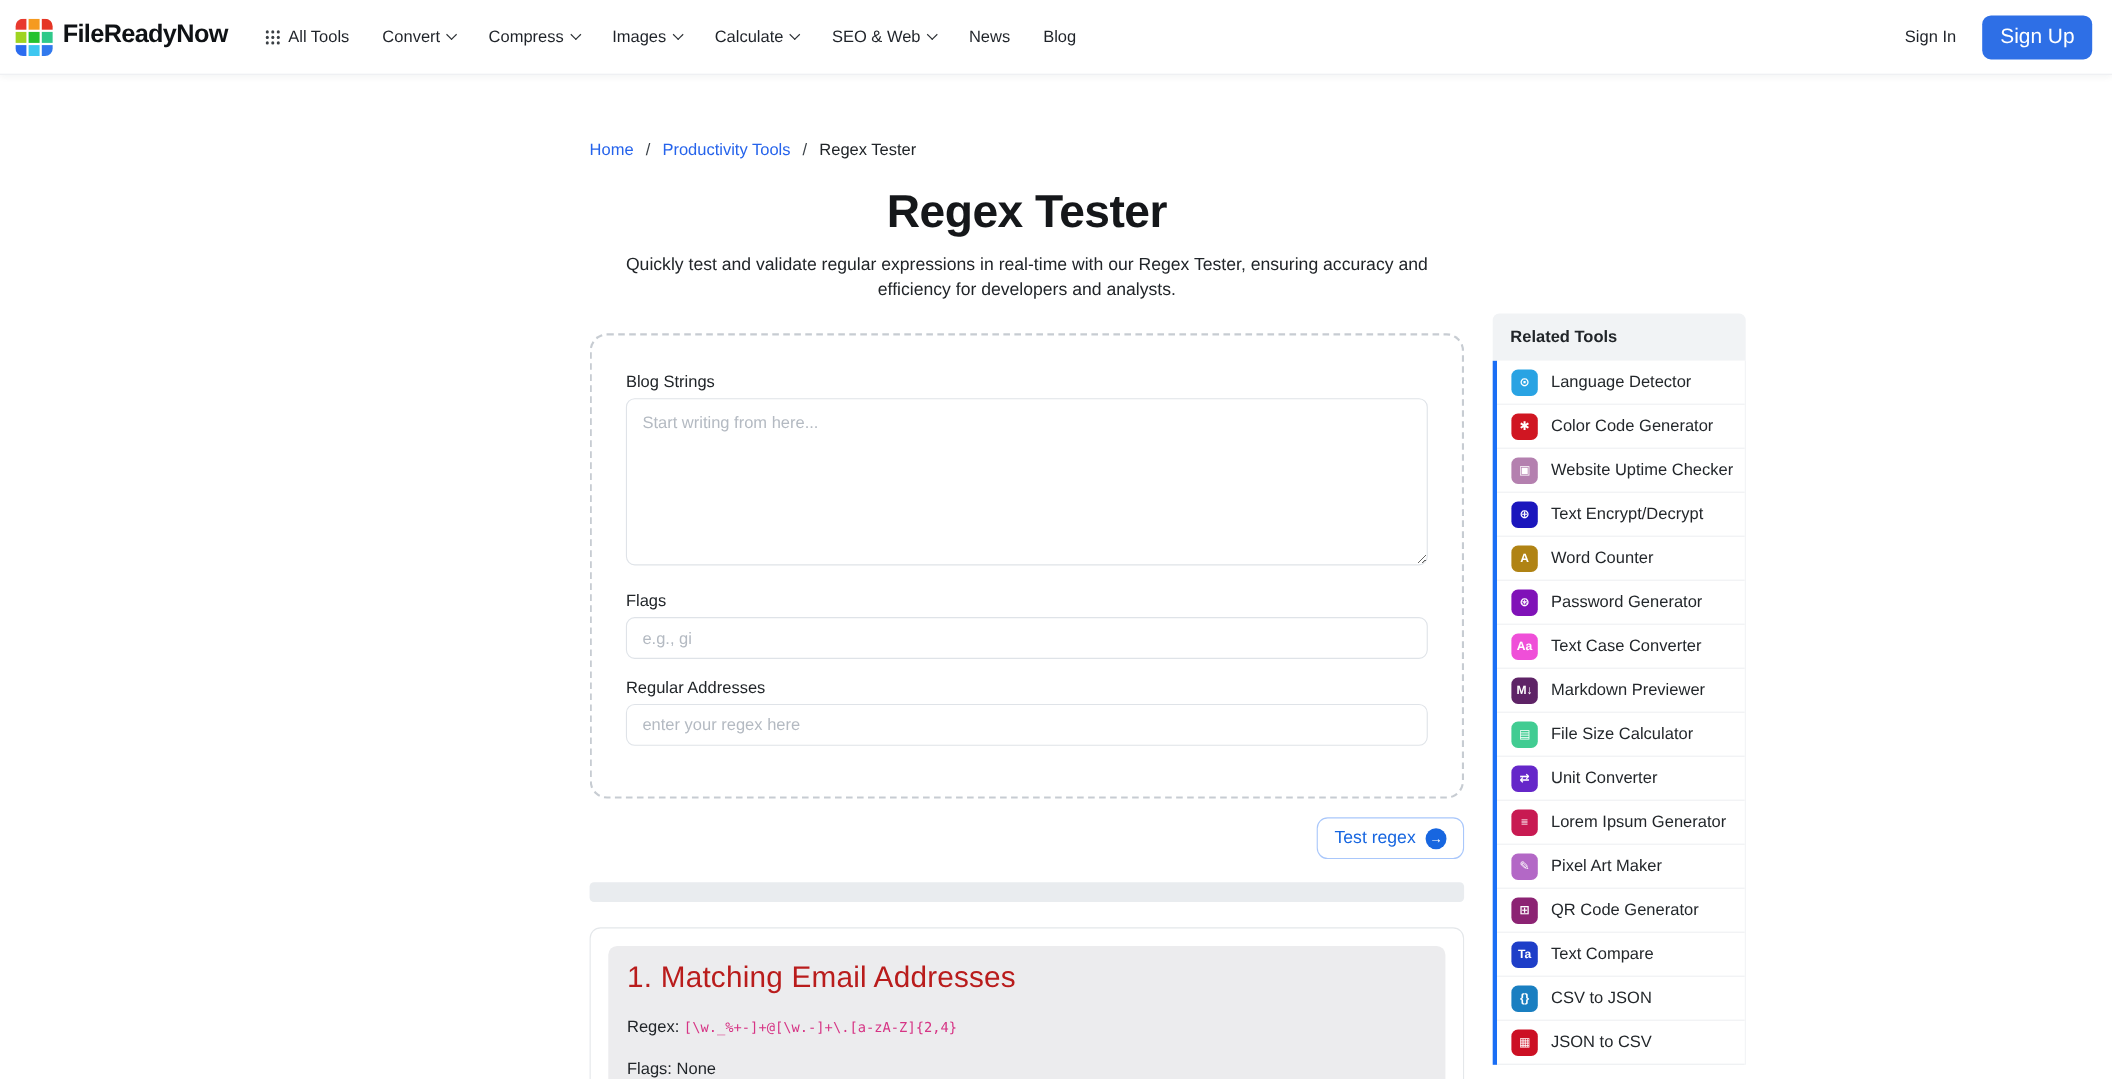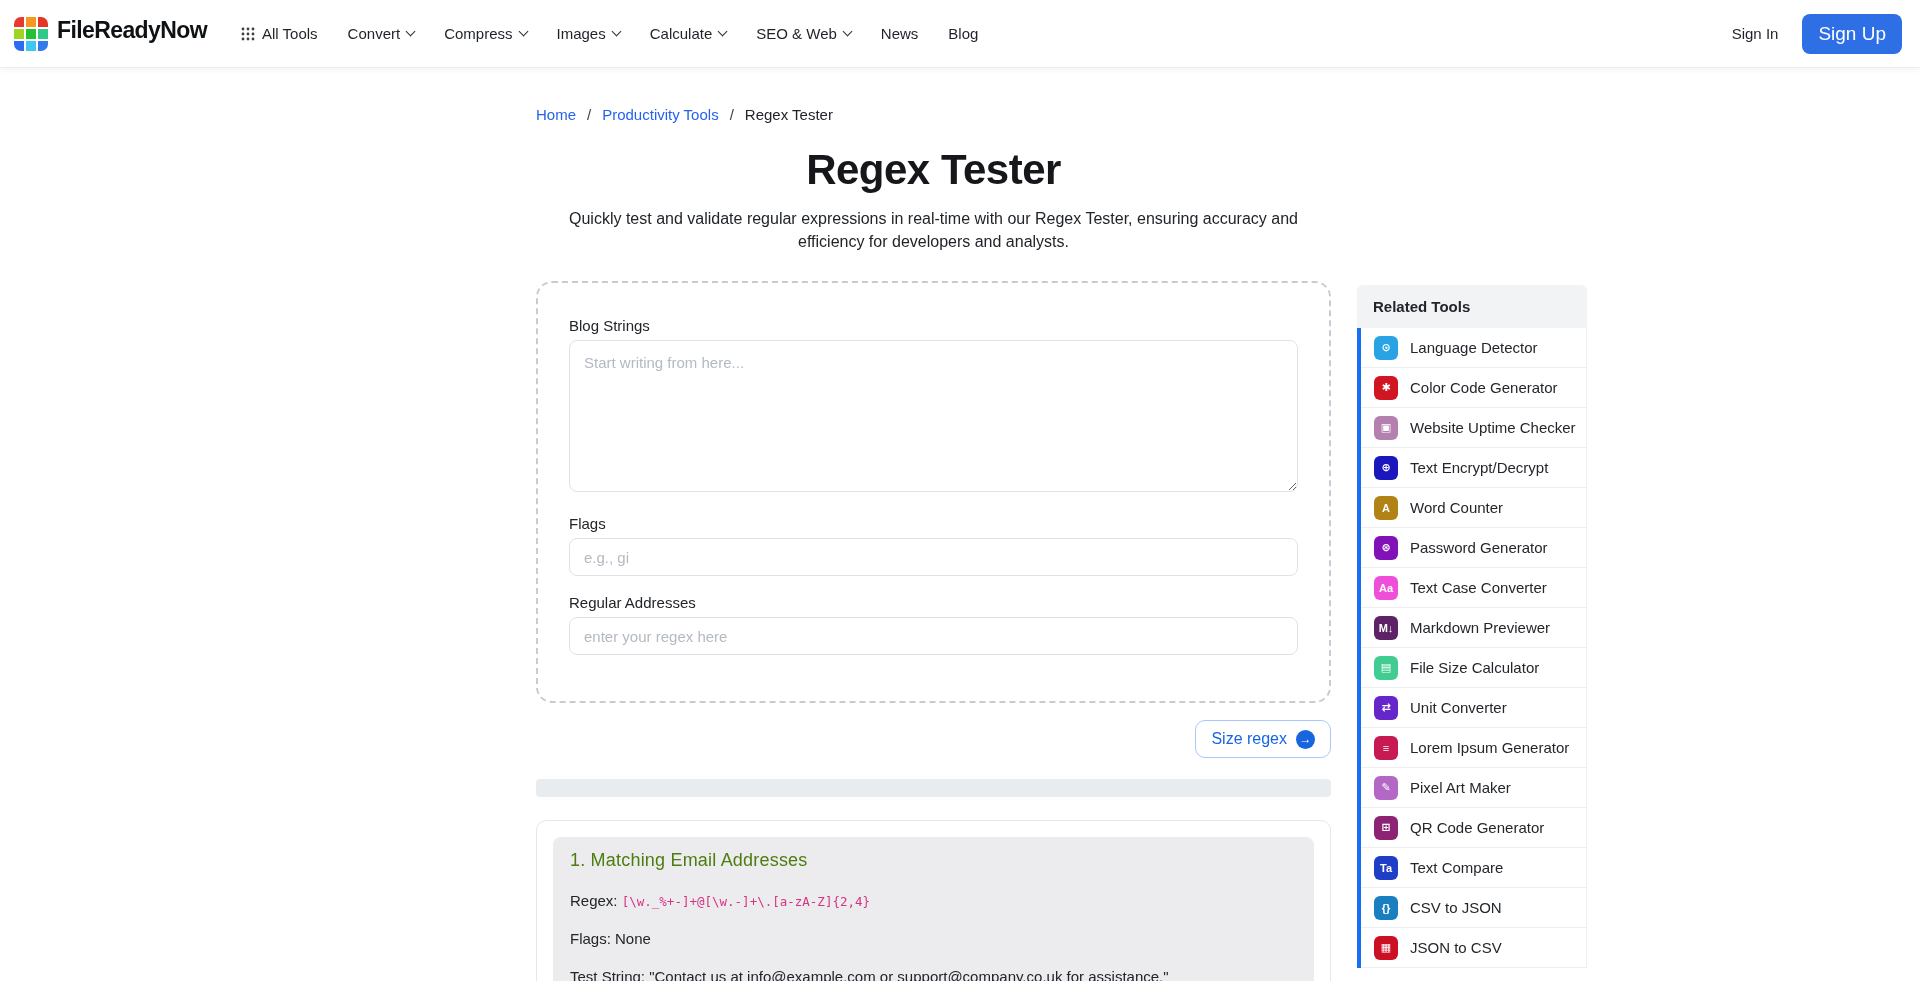--- a/index.html
+++ b/index.html
@@ -23,21 +23,21 @@
   .signin { font-size:15px; color:#1f2329; cursor:pointer; }
   .signup { color:#fff; font-size:19px; padding:9px 16px; border-radius:8px; border:none;
     background:#2e6fe6; cursor:pointer; }
 
   
   .page-content { display:flex; margin-left:536px; width:1074px; align-items:flex-start; }
   .main-col { width:795px; }
   .sidebar { width:230px; margin-left:26px; margin-top:217px; }
 
   
-  .breadcrumb { margin-top:38px; font-size:15px; display:flex; gap:11px; align-items:center; }
+  .breadcrumb { margin-top:60px; font-size:15px; display:flex; gap:11px; align-items:center; }
   .bc-link { color:#2563eb; cursor:pointer; text-decoration:none; }
   .bc-sep { color:#3c4248; }
   .bc-current { color:#212529; }
   .page-title { text-align:center; font-size:42px; font-weight:700; color:#15171a;
     letter-spacing:-0.5px; margin-top:22px; line-height:50px; }
   .page-desc { margin:12px auto 0; max-width:778px; text-align:center; font-size:16px;
     line-height:23px; color:#212529; }
 
   
   .form-card { margin-top:28px; border:2px dashed #c7ccd2; border-radius:16px; padding:34px 31px 46px; }
@@ -57,21 +57,21 @@
     color:#1766e0; font-size:16px; height:38px; padding:0 15px; border-radius:10px; cursor:pointer;
     font-family:"Liberation Sans","DejaVu Sans",sans-serif; }
   .arrow-circle { width:19px; height:19px; border-radius:50%; background:#1766e0; color:#fff;
     display:flex; align-items:center; justify-content:center; font-size:12px; font-weight:700; }
 
   .bar { margin-top:21px; height:18px; background:#e9ecef; border-radius:4px; }
 
   
   .results-card { margin-top:23px; border:1px solid #e4e7ea; border-radius:10px; padding:16px; height:420px; }
   .results-panel { background:#ececee; border-radius:8px; padding:13px 17px 40px; height:100%; }
-  .example-heading { font-size:18px; font-weight:500; color:#4d7c0f; letter-spacing:.2px; }
+  .example-heading { font-size:27px; font-weight:500; color:#b91c1c; letter-spacing:.2px; }
   .ex-line { font-size:15px; color:#212529; margin-top:21px; }
   .code { font-family:"DejaVu Sans Mono","Liberation Mono",monospace; font-size:12.5px; color:#d63384; }
 
   
   .sidebar-header { background:#f1f3f5; padding:13px 16px; font-weight:700; font-size:15px;
     color:#212529; border-radius:6px 6px 0 0; }
   .tool-list { border-left:4px solid #1a6ef5; border-right:1px solid #eef0f2; background:#fff; }
   .tool-item { display:flex; align-items:center; height:40px; padding-left:13px; gap:12px;
     border-bottom:1px solid #eceef0; cursor:pointer; background:#fff; }
   .tool-icon { flex:0 0 24px; width:24px; height:24px; border-radius:6px; color:#fff;
@@ -171,21 +171,21 @@
 
       <label class="field-label mt19">Flags</label>
       <input class="text-input" type="text" placeholder="e.g., gi" style="">
 
       <label class="field-label mt18">Regular Addresses</label>
       <input class="text-input" type="text" placeholder="enter your regex here" style="">
     </div>
 
     <div class="actions">
       <button class="test-btn">
-        <span>Size regex</span>
+        <span>Test regex</span>
         <span class="arrow-circle">→</span>
       </button>
     </div>
 
     <div class="bar"></div>
 
     <div class="results-card">
       <div class="results-panel">
         <h2 class="example-heading">1. Matching Email Addresses</h2>
         <p class="ex-line">

